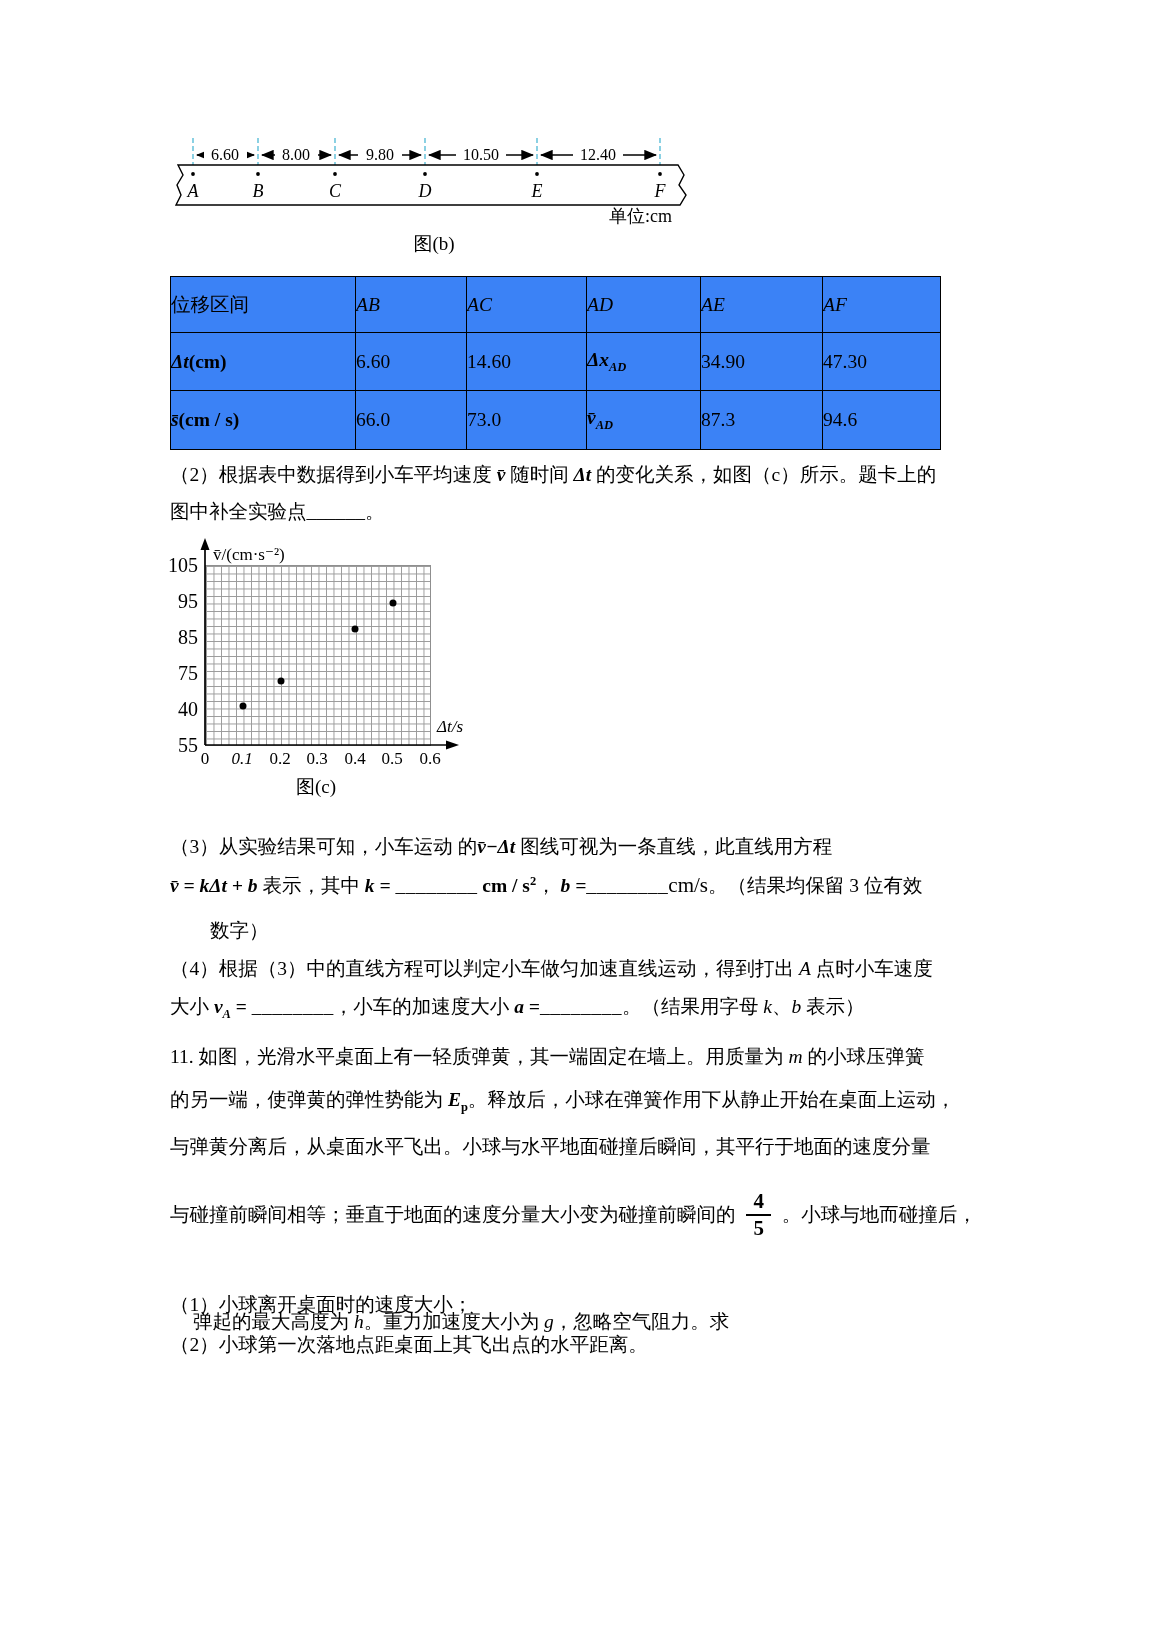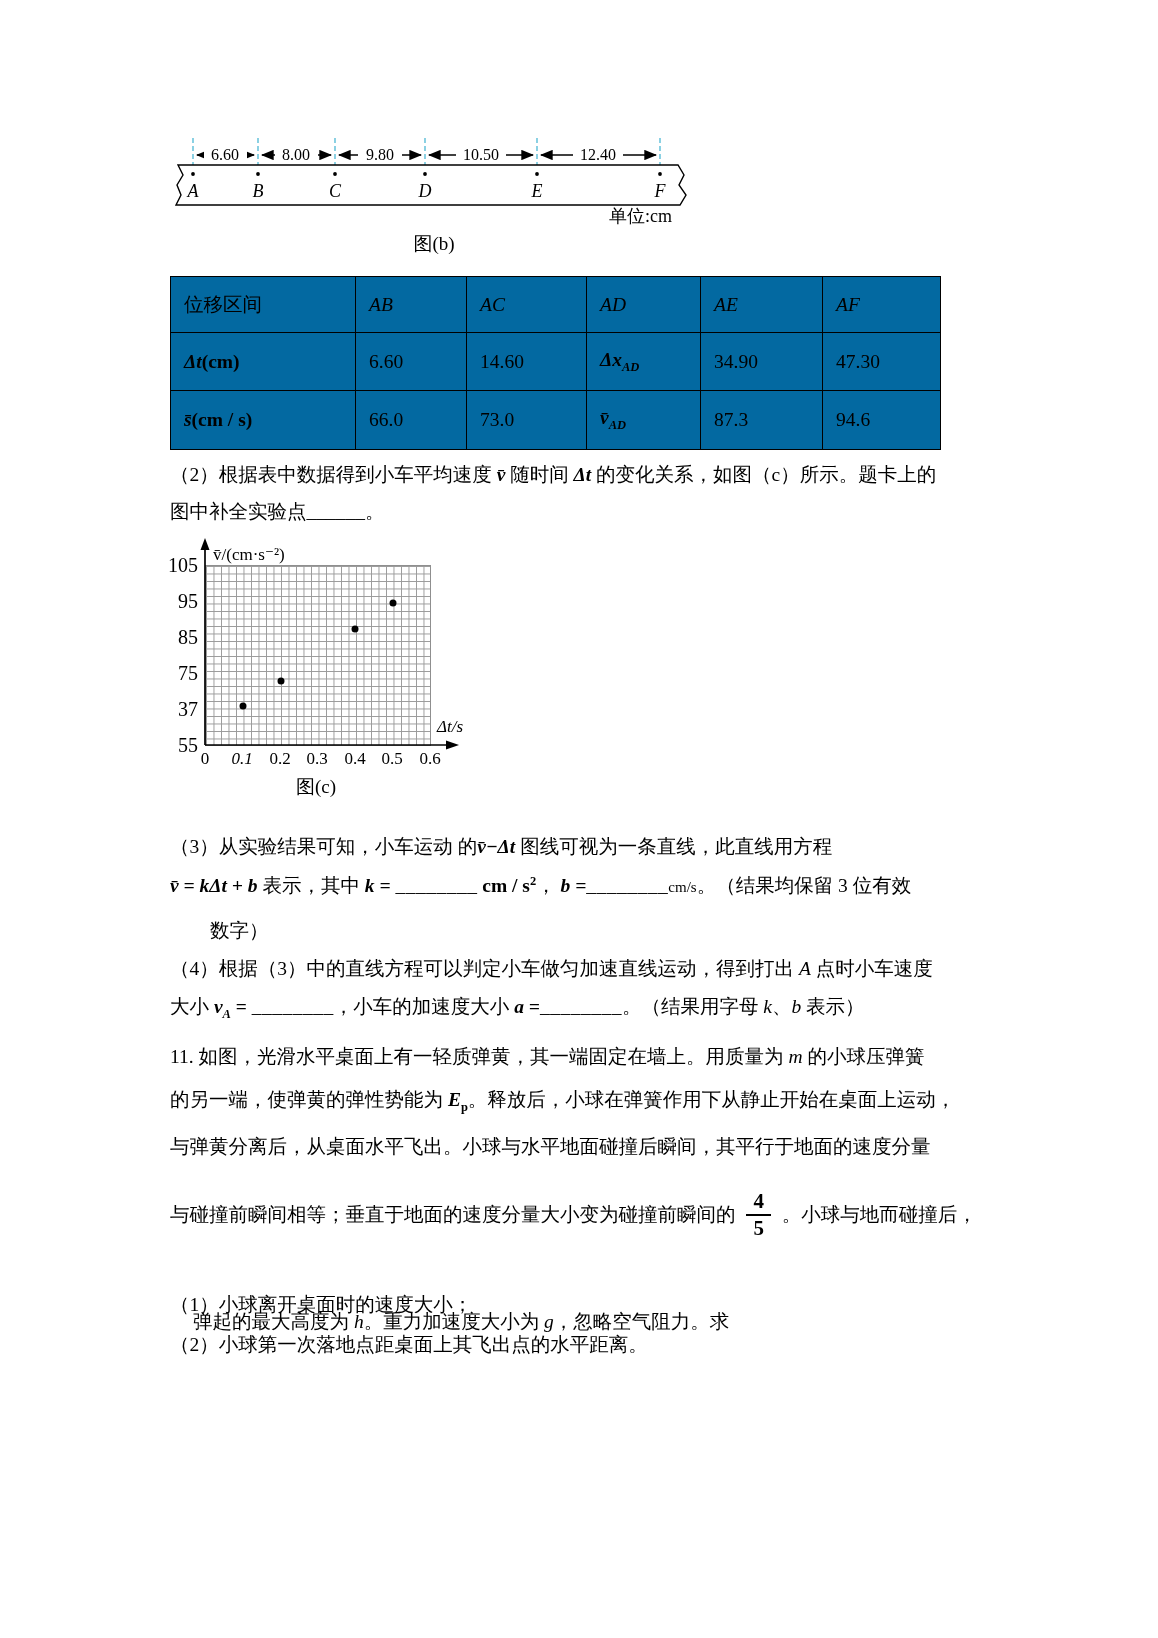--- a/index.html
+++ b/index.html
@@ -12,21 +12,21 @@
   .caption { position:absolute; font-size:19px; }
   .it { font-style:italic; }
   .mB { font-weight:bold; font-style:italic; }
   .bU { font-weight:bold; }
   sub { font-size:12.5px; font-style:italic; }
   sup { font-size:12.5px; }
   .blank { letter-spacing:0.5px; }
 
   
   table.dtable { position:absolute; left:170px; top:276px; border-collapse:collapse; table-layout:fixed; }
-  .dtable td { border:1.6px solid #000; padding-left:13px; font-size:19.5px; vertical-align:middle; background:#0369a1; }
+  .dtable td { border:1.6px solid #000; font-size:19.5px; vertical-align:middle; background:#3b82f6; }
   .dtable tr.rh td { height:56px; }
   .dtable tr.r1 td { height:58px; }
   .dtable tr.r2 td { height:59px; }
 
   
   .plot {
     position:absolute; left:205px; top:565px; width:226px; height:181px;
     border:1px solid #8f8f8f;
     background-image:
       linear-gradient(to right, #9a9a9a 1px, transparent 1px),
@@ -172,40 +172,40 @@
     <line x1="10" y1="10" x2="10" y2="207" stroke="#000" stroke-width="1.7"></line>
     <line x1="10" y1="207" x2="255" y2="207" stroke="#000" stroke-width="1.7"></line>
     <polygon points="10,0 5.5,12 14.5,12" fill="#000"></polygon>
     <polygon points="264,207 251,202.5 251,211.5" fill="#000"></polygon>
   </svg>
 
   <div class="ytick" style="top:555px;">105</div>
   <div class="ytick" style="top:591px;">95</div>
   <div class="ytick" style="top:627px;">85</div>
   <div class="ytick" style="top:663px;">75</div>
-  <div class="ytick" style="top:699px;">37</div>
+  <div class="ytick" style="top:699px;">40</div>
   <div class="ytick" style="top:735px;">55</div>
 
   <div class="xtick" style="left:185px;">0</div>
   <div class="xtick" style="left:222px;font-style:italic;">0.1</div>
   <div class="xtick" style="left:260px;">0.2</div>
   <div class="xtick" style="left:297px;">0.3</div>
   <div class="xtick" style="left:335px;">0.4</div>
   <div class="xtick" style="left:372px;">0.5</div>
   <div class="xtick" style="left:410px;">0.6</div>
 
   <div class="axlabel it" style="left:437px;top:717px;">Δt/s</div>
 
   <div class="caption" style="left:296px;top:774px;width:84px;">图(c)</div>
 
   <div class="line" style="top:833px;">
     <span>（3）从实验结果可知，小车运动 的</span><span class="mB">v̄−Δt</span><span> 图线可视为一条直线，此直线用方程</span>
   </div>
   <div class="line" style="top:872px;">
-    <span class="mB">v̄ = kΔt + b</span><span> 表示，其中 </span><span class="mB">k =</span> <span class="blank">________</span> <span class="bU">cm / s</span><sup class="bU">2</sup><span>， </span><span class="mB">b =</span><span class="blank">________</span><span style="font-size:15px;">cm/s</span><span>。（结果均保留 3 位有效</span>
+    <span class="mB">v̄ = kΔt + b</span><span> 表示，其中 </span><span class="mB">k =</span> <span class="blank">________</span> <span class="bU">cm / s</span><sup class="bU">2</sup><span>， </span><span class="mB">b =</span><span class="blank">________</span><span style="font-size:21px;">cm/s</span><span>。（结果均保留 3 位有效</span>
   </div>
   <div class="line" style="top:917px;margin-left:40px;">
     <span>数字）</span>
   </div>
 
   <div class="line" style="top:955px;">
     <span>（4）根据（3）中的直线方程可以判定小车做匀加速直线运动，得到打出  </span><span class="it">A</span><span> 点时小车速度</span>
   </div>
   <div class="line" style="top:993px;">
     <span>大小 </span><span class="mB">v</span><sub class="mB">A</sub><span class="bU"> = </span><span class="blank">________</span><span>，小车的加速度大小 </span><span class="mB">a =</span><span class="blank">________</span><span>。（结果用字母 </span><span class="it">k</span><span>、</span><span class="it">b</span><span> 表示）</span>

